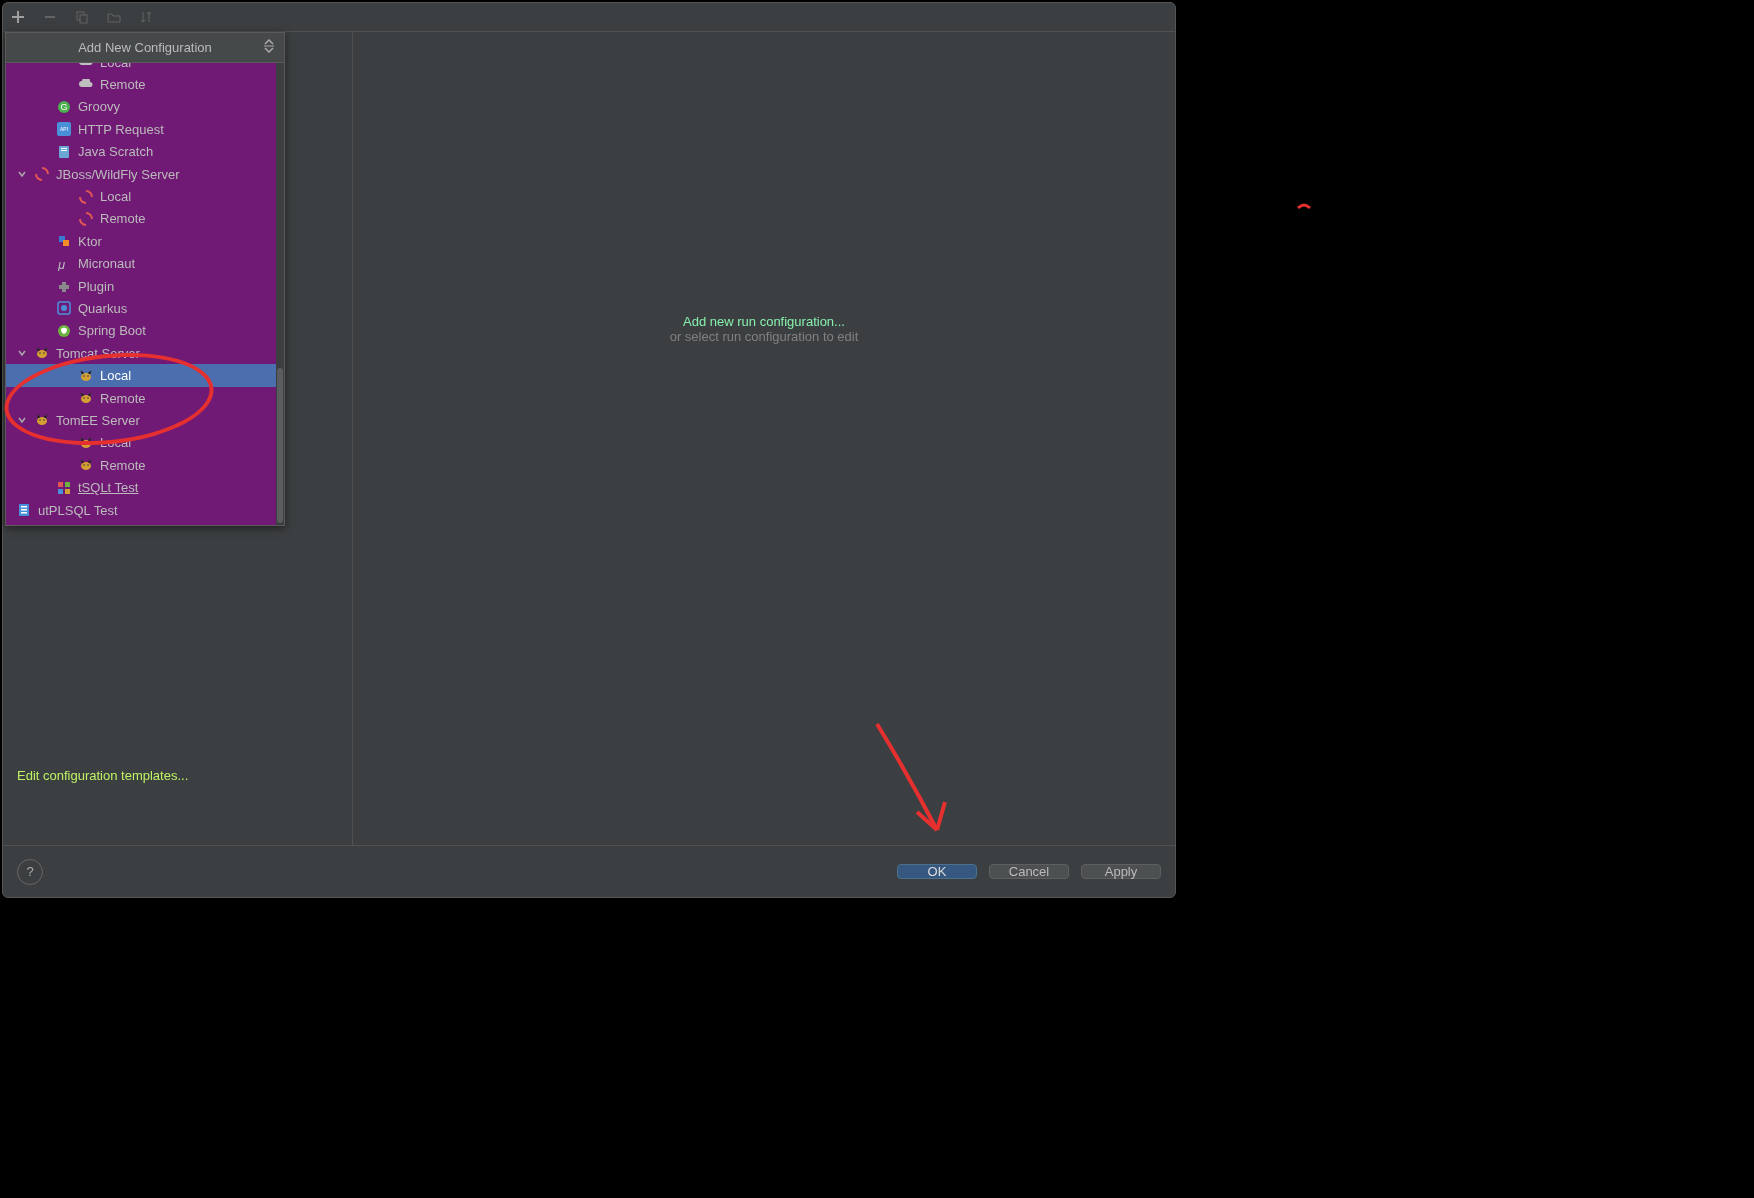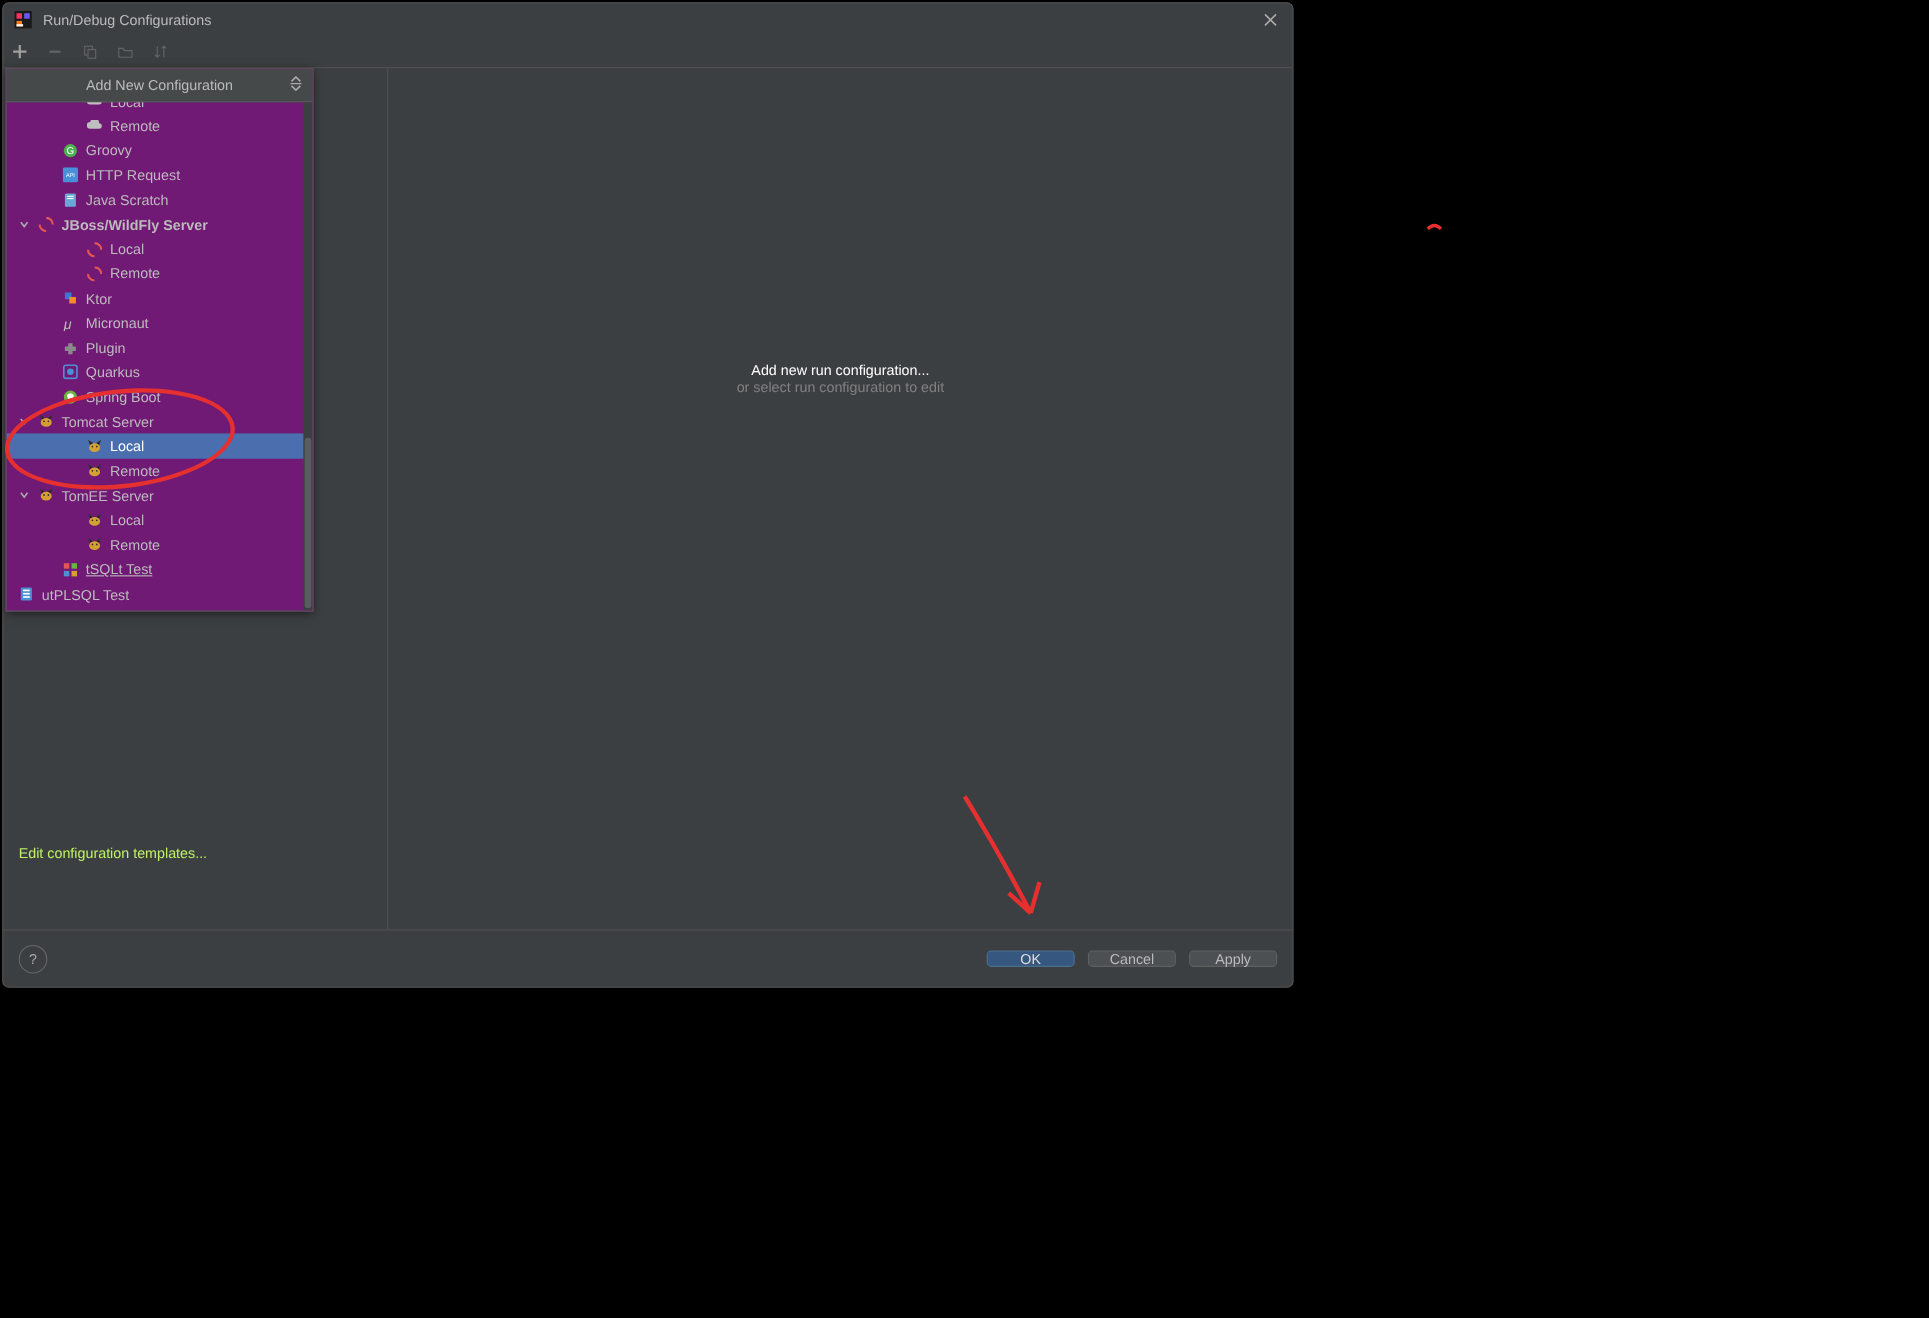--- a/index.html
+++ b/index.html
@@ -122,21 +122,21 @@
   }
   .cfg-label { font-size:13px; }
 
   .main-pane {
     flex:1;
     display:flex;
     align-items:center; justify-content:center;
     flex-direction:column;
     gap:6px;
   }
-  .main-link { color:#ffffff; font-size:13px; cursor:pointer; }
+  .main-link { color:#86efac; font-size:13px; cursor:pointer; }
   .main-sub { color:#808080; font-size:13px; }
 
   .footer {
     height: 52px;
     border-top:1px solid #515151;
     display:flex; align-items:center;
     padding: 0 14px;
     gap:12px;
   }
   .help-btn {
@@ -177,37 +177,20 @@
     position:absolute;
     pointer-events:none;
     z-index:20;
   }
 </style>
 </head>
 <body>
 
 <div class="dialog">
 
-  <div class="titlebar">
-    <span class="app-icon">
-      <svg width="16" height="16" viewBox="0 0 16 16">
-        <rect x="0" y="0" width="16" height="16" fill="#1a1a1a"></rect>
-        <rect x="2" y="2" width="5" height="5" fill="#fe315d"></rect>
-        <rect x="9" y="2" width="5" height="5" fill="#6b57ff"></rect>
-        <rect x="2" y="9" width="5" height="5" fill="#f97a12"></rect>
-        <rect x="2" y="12" width="6" height="2" fill="#fff"></rect>
-      </svg>
-    </span>
-    <span class="title-text">Run/Debug Configurations</span>
-    <span class="close-x">
-      <svg width="12" height="12" viewBox="0 0 12 12">
-          <path d="M1 1 L11 11 M11 1 L1 11" stroke="#aaa" stroke-width="1.5"></path>
-        </svg>
-    </span>
-  </div>
 
   <div class="toolbar">
     <span class="tb-btn">
       <svg width="14" height="14" viewBox="0 0 14 14">
           <path d="M7 1 V13 M1 7 H13" stroke="#aaa" stroke-width="2"></path>
         </svg>
     </span>
     <span class="tb-btn dim">
       <svg width="14" height="14" viewBox="0 0 14 14">
           <path d="M2 7 H12" stroke="#aaa" stroke-width="2"></path>
@@ -284,21 +267,21 @@
               <div class="tree-row" style="padding-left: 50px;">
                 <span class="cfg-icon">
                   <svg width="14" height="14">
                     <rect x="2" y="1" width="10" height="12" rx="1" fill="#6aa7d6"></rect>
                     <rect x="4" y="3" width="6" height="1" fill="#fff"></rect>
                     <rect x="4" y="5" width="6" height="1" fill="#fff"></rect>
                   </svg>
                 </span>
                 <span class="cfg-label">Java Scratch</span>
               </div>
-              <div class="tree-row" style="padding-left: 10px; font-weight: bold;">
+              <div class="tree-row" style="padding-left: 10px;">
                 <span class="arrow">
                   <svg width="10" height="10" viewBox="0 0 10 10">
                     <path d="M2 3 L5 7 L8 3" stroke="#aaa" fill="none" stroke-width="1.5"></path>
                   </svg>
                 </span>
                 <span class="cfg-icon">
                   <svg width="14" height="14">
                     <path d="M7 1 A6 6 0 0 1 13 7" stroke="#e25555" stroke-width="2" fill="none"></path>
                     <path d="M7 13 A6 6 0 0 1 1 7" stroke="#e25555" stroke-width="2" fill="none"></path>
                   </svg>

